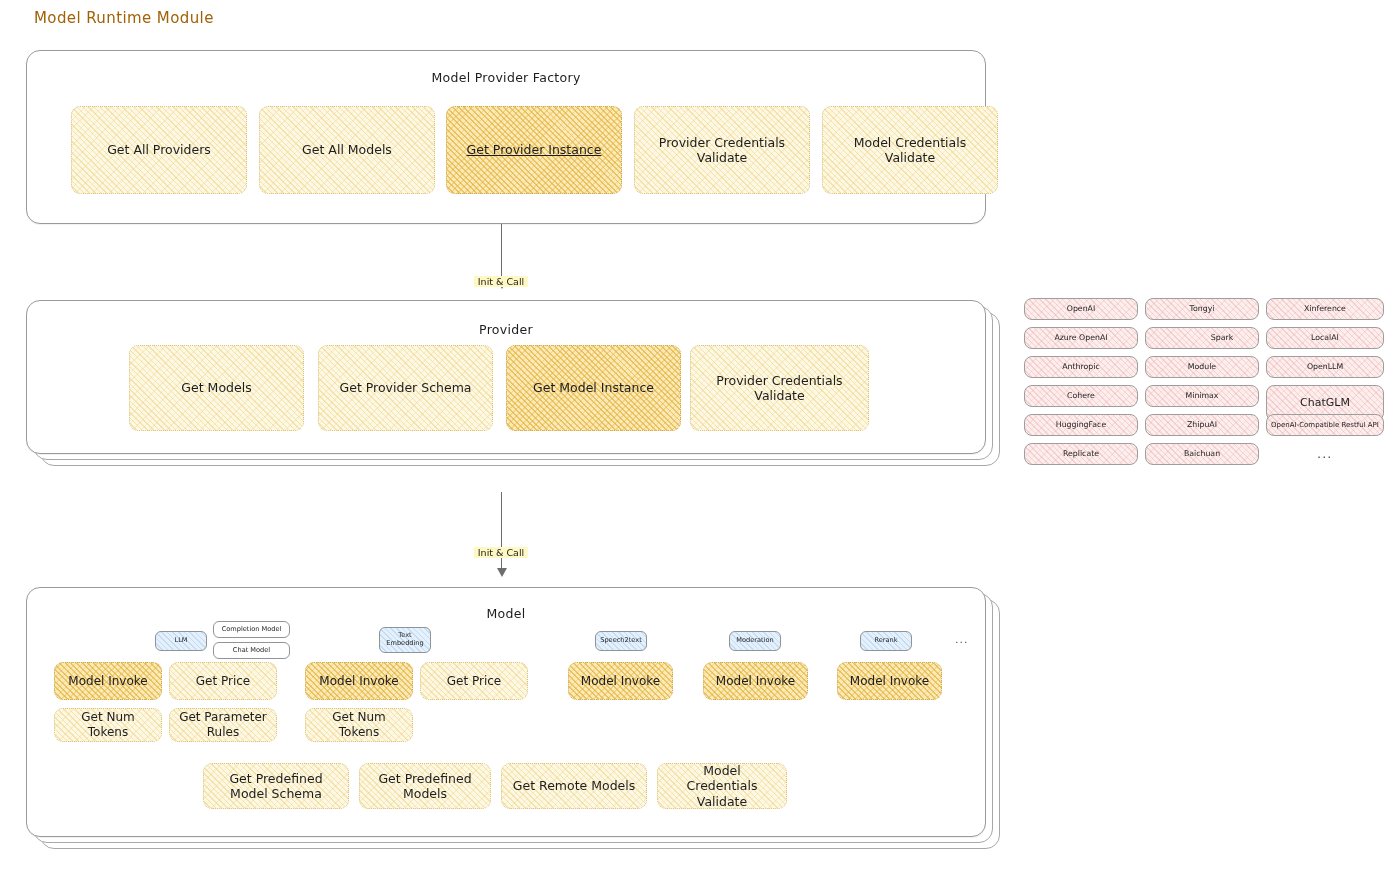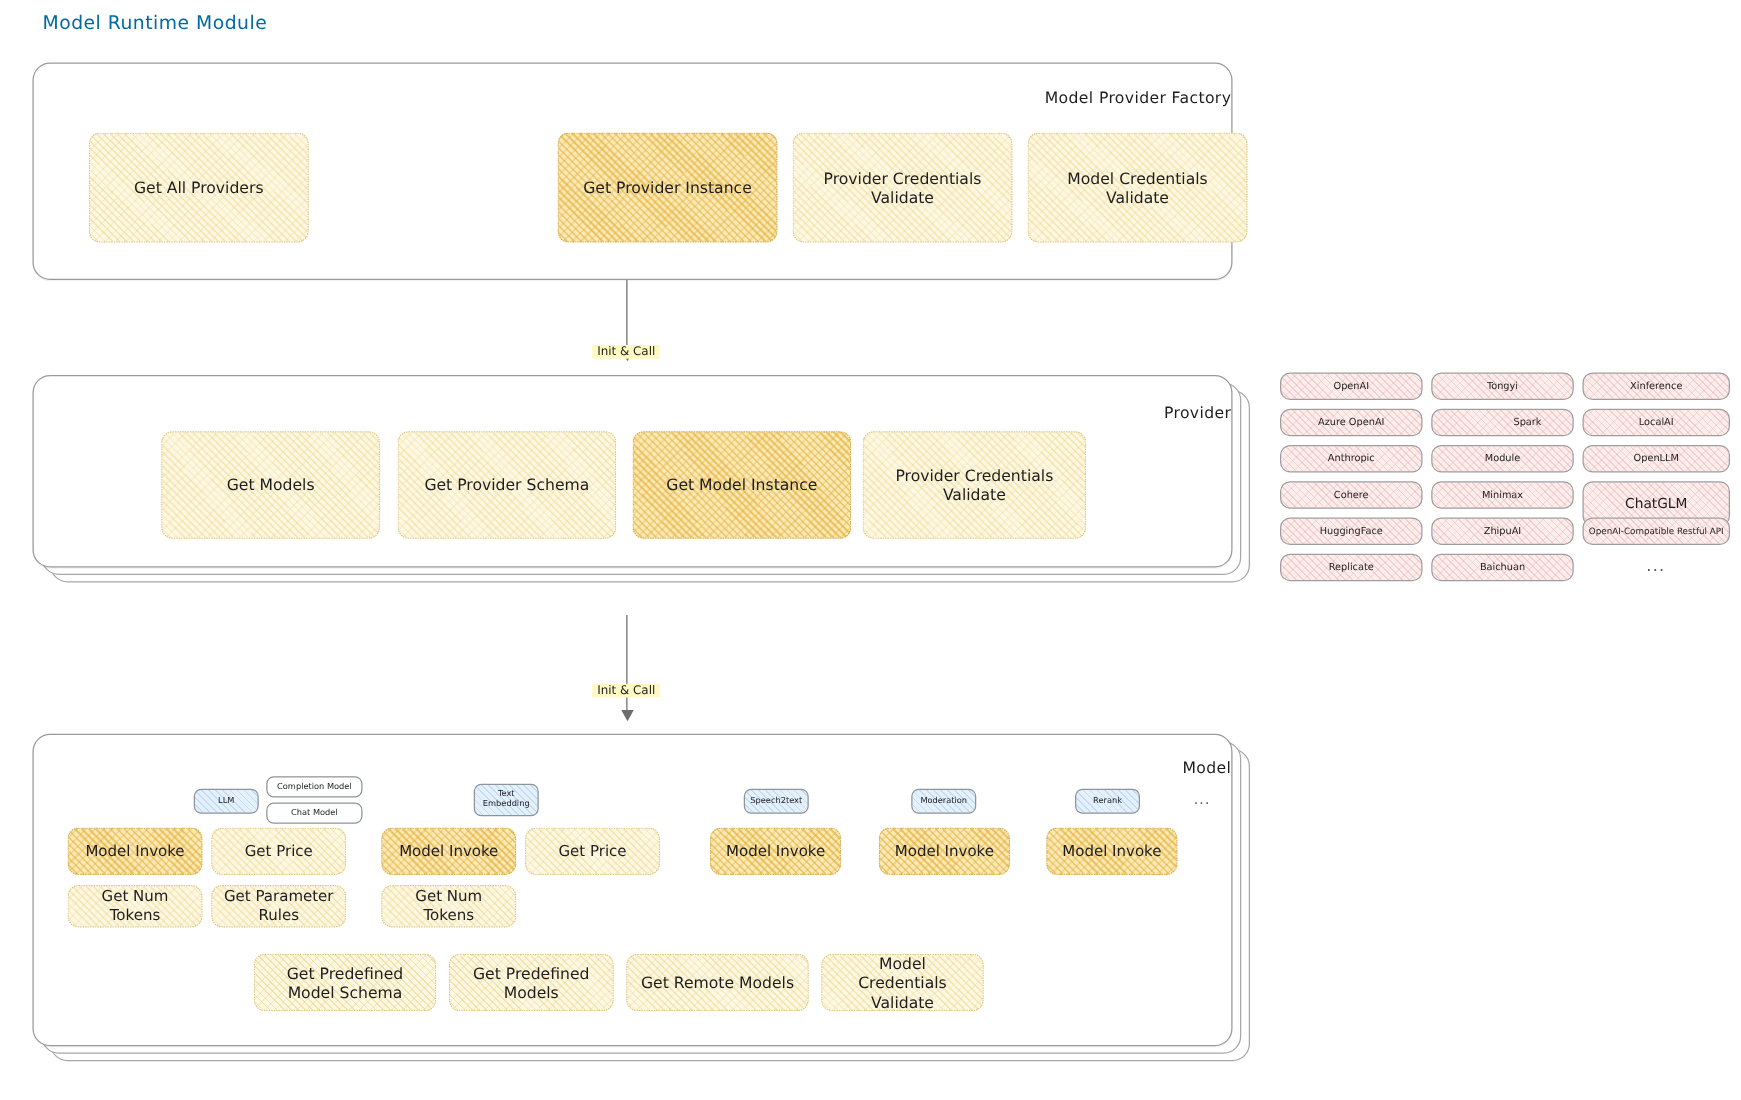--- a/index.html
+++ b/index.html
@@ -9,33 +9,33 @@
     font-family:"DejaVu Sans", sans-serif;
     position:relative;
     overflow:hidden;
     color:#2b2b2b;
   }
   .hand{ font-family:"DejaVu Sans", sans-serif; }
 
   
   #page-title{
     position:absolute; left:34px; top:9px;
-    font-size:15px; letter-spacing:.4px; color:#0369a1;
+    font-size:15px; letter-spacing:.4px; color:#a16207;
   }
 
   
   .panel{
     position:absolute;
     background:#fff;
     border:1.3px solid #9a9a9a;
     border-radius:14px;
     box-shadow:0 1px 0 rgba(0,0,0,.05);
   }
   .panel-title{
-    position:absolute; left:0; right:0; text-align:right;
+    position:absolute; left:0; right:0; text-align:center;
     font-size:12.5px; color:#1d1d1d; letter-spacing:.3px;
   }
   
   .stack-layer{
     position:absolute;
     background:#fff;
     border:1.2px solid #a8a8a8;
     border-radius:14px;
     z-index:0;
   }
@@ -111,21 +111,22 @@
   }
 </style>
 </head>
 <body>
 
 <div id="page-title" class="hand">Model Runtime Module</div>
 
 <div class="panel" id="factory-panel" style="left:26px;top:50px;width:958px;height:172px;">
   <div class="panel-title hand" style="top:19px;">Model Provider Factory</div>
 <div class="hbox hand amber" style="left: 44px; top: 55px; width: 176px; height: 88px; font-size: 12.5px; padding: 0px 10px;">Get All Providers</div>
-    <div class="hbox hand amber-hl" style="left: 419px; top: 55px; width: 176px; height: 88px; font-size: 12.5px; padding: 0px 10px;">Get Provider Instance</div>
+    <div class="hbox hand amber" style="left: 232px; top: 55px; width: 176px; height: 88px; font-size: 12.5px; padding: 0px 10px;">Get All Models</div>
+    <div class="hbox hand amber-hl" style="left: 419px; top: 55px; width: 176px; height: 88px; font-size: 12.5px; padding: 0px 10px; text-decoration: underline;">Get Provider Instance</div>
     <div class="hbox hand amber" style="left: 607px; top: 55px; width: 176px; height: 88px; font-size: 12.5px; padding: 0px 10px;">Provider Credentials Validate</div>
     <div class="hbox hand amber" style="left: 795px; top: 55px; width: 176px; height: 88px; font-size: 12.5px; padding: 0px 10px;">Model Credentials Validate</div>
   </div>
 
 <div class="arrow-line" style="left:501px;top:224px;height:62px;"></div>
 <div class="arrow-head" style="left:497px;top:280px;"></div>
 <div class="arrow-label hand" style="left:501px;top:252px;">Init &amp; Call</div>
 
 <div class="stack-layer" style="left:40px;top:312px;width:958px;height:152px;"></div>
 <div class="stack-layer" style="left:33px;top:306px;width:958px;height:152px;"></div>

